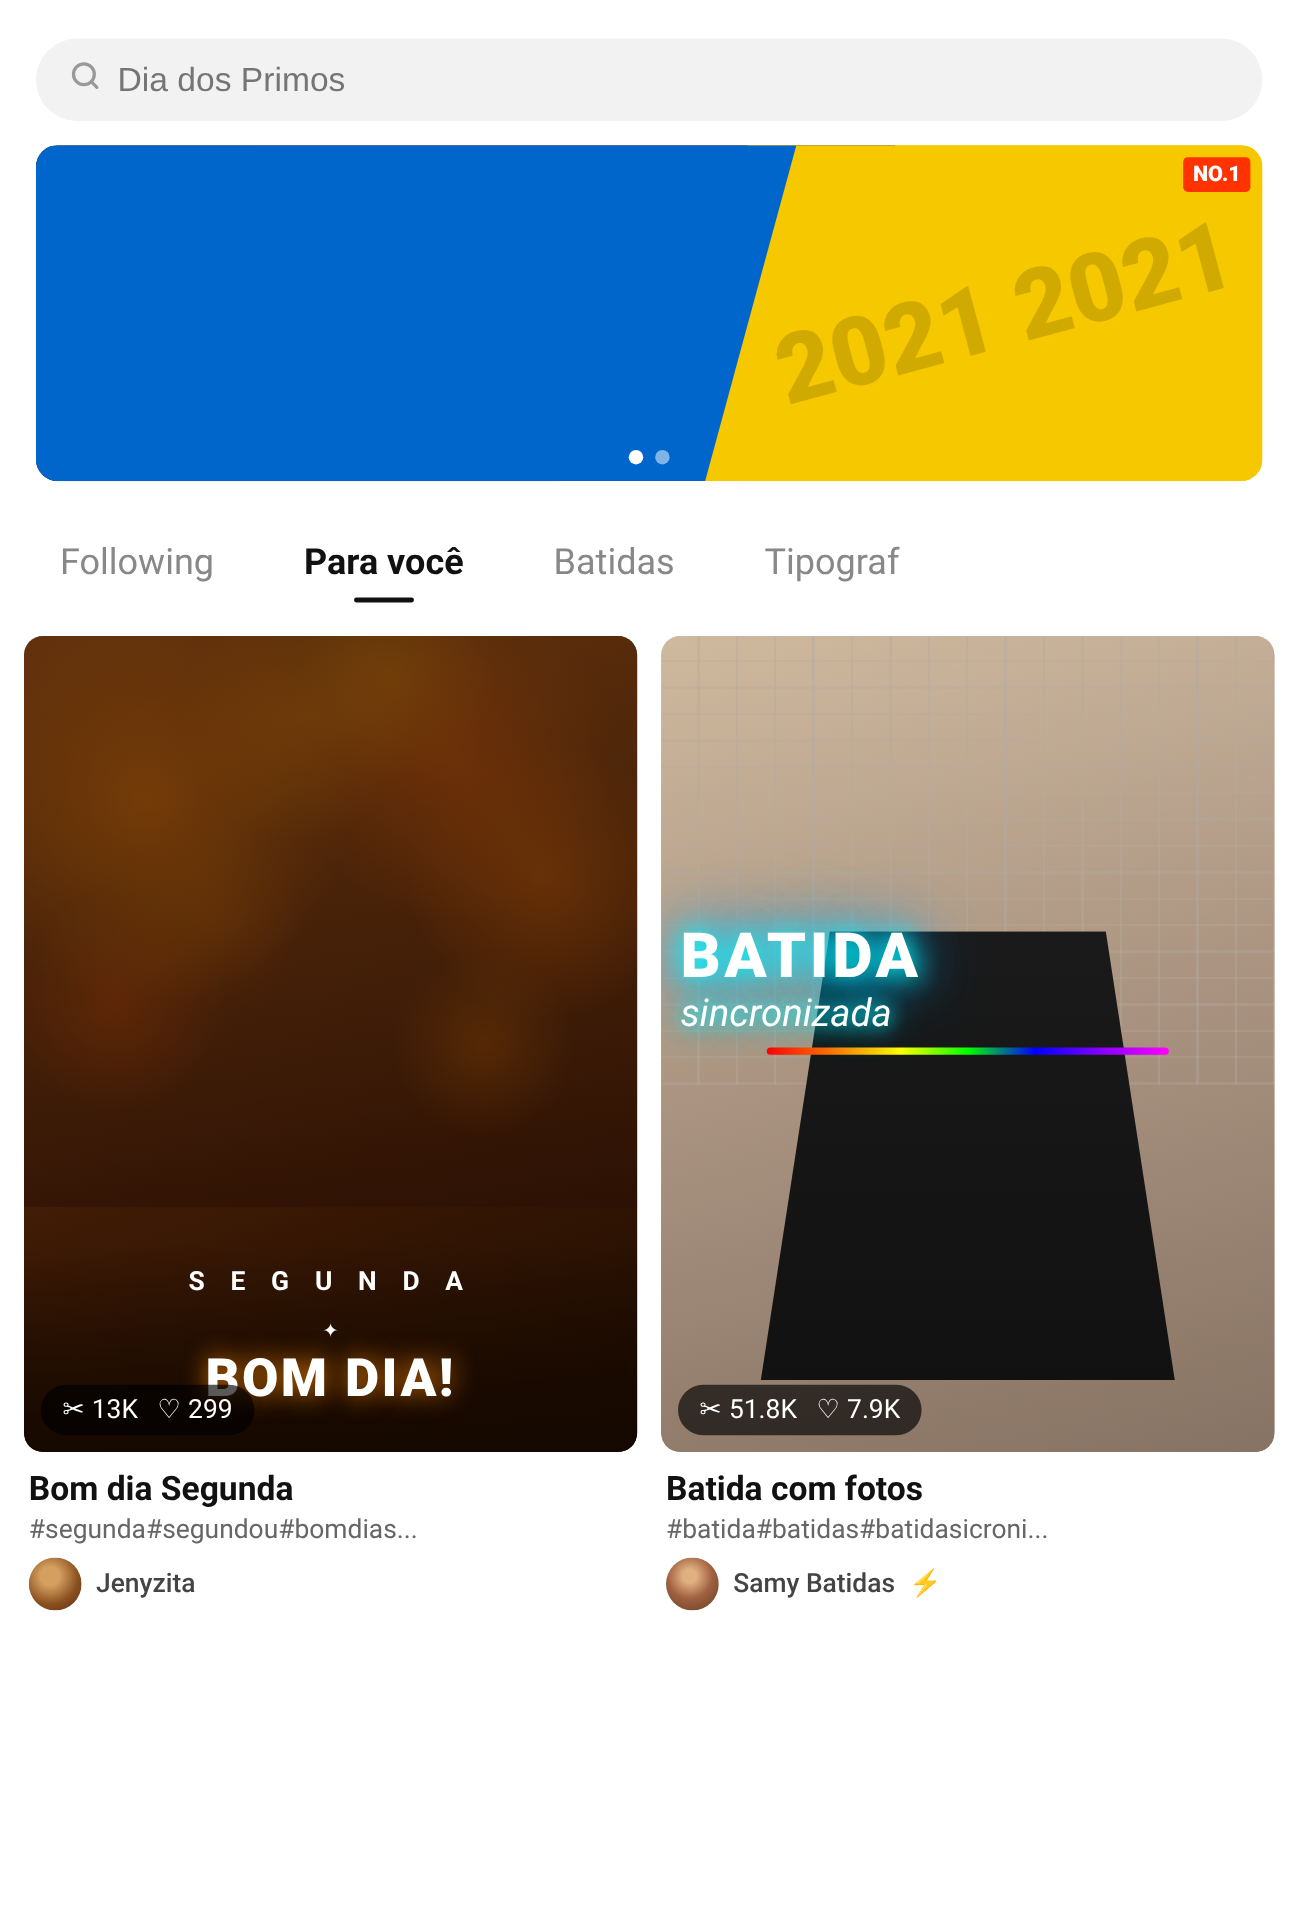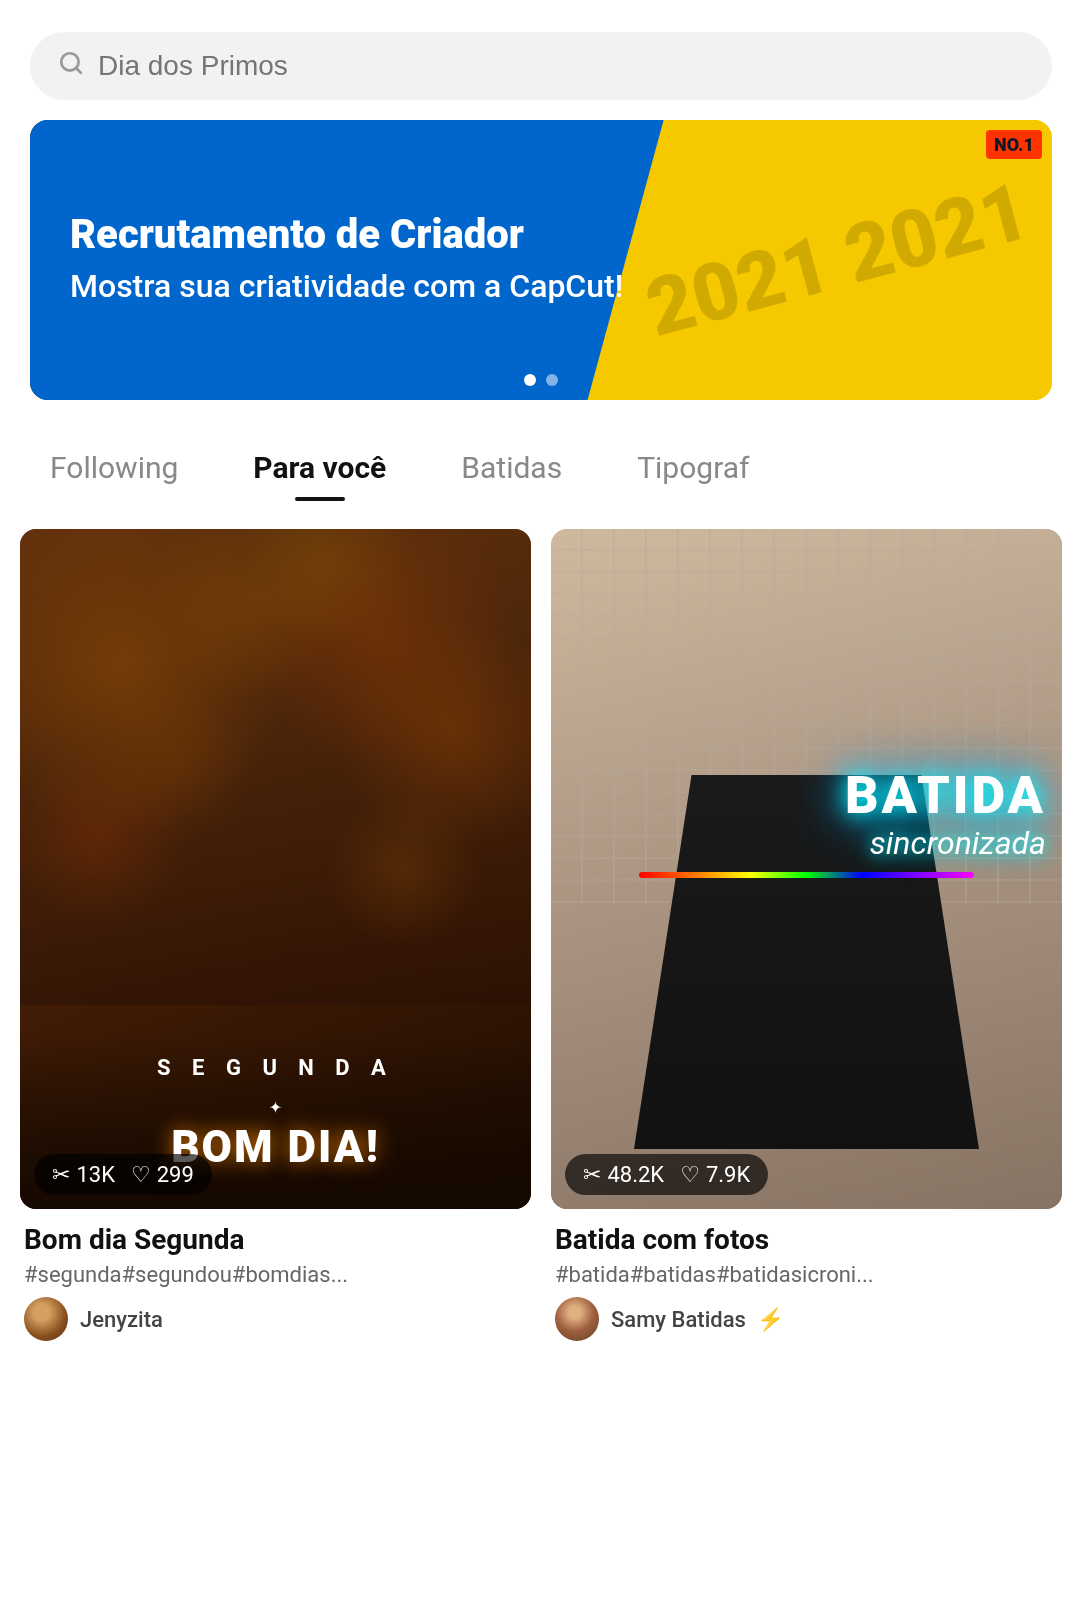--- a/index.html
+++ b/index.html
@@ -112,21 +112,21 @@
       color: rgba(0,0,0,0.15);
       transform: rotate(-15deg);
       white-space: nowrap;
       user-select: none;
     }
     .banner-no1 {
       position: absolute;
       top: 10px;
       right: 10px;
       background: #ff3300;
-      color: #0f172a;
+      color: #ffffff;
       font-size: 18px;
       font-weight: 900;
       padding: 4px 8px;
       border-radius: 4px;
       z-index: 10;
     }
     
     .banner-dots {
       position: absolute;
       bottom: 14px;
@@ -293,21 +293,21 @@
       height: 55%;
       background:
         repeating-linear-gradient(90deg, transparent, transparent 30px, rgba(180,170,160,0.4) 30px, rgba(180,170,160,0.4) 32px),
         repeating-linear-gradient(180deg, transparent, transparent 20px, rgba(180,170,160,0.3) 20px, rgba(180,170,160,0.3) 22px);
     }
     .batida-text-wrap {
       position: absolute;
       top: 35%;
       left: 0;
       right: 0;
-      text-align: right;
+      text-align: left;
       padding: 0 16px;
     }
     .batida-main {
       font-size: 52px;
       font-weight: 900;
       color: #fff;
       text-shadow: 0 0 20px #00ffff, 0 0 40px #00ccff, 0 0 60px #0088ff;
       letter-spacing: 3px;
       line-height: 1.1;
     }
@@ -416,24 +416,20 @@
         <line x1="21" y1="21" x2="16.65" y2="16.65"></line>
     </svg>
   </span>
   <input type="text" readonly="" placeholder="Dia dos Primos" style="">
 </div>
 
 <div class="banner-container">
   <div class="banner">
     <div class="banner-bg-text">CAPCUT EDITING TUTORIAL</div>
     <div class="banner-blue-bar"></div>
-    <div class="banner-text-wrap">
-      <div class="banner-title">Recrutamento de Criador</div>
-      <div class="banner-subtitle">Mostra sua criatividade com a CapCut!</div>
-    </div>
     <div class="banner-right">
       <div class="banner-year-text">2021 2021</div>
     </div>
     <div class="banner-no1">NO.1</div>
     <div class="banner-dots">
       <div class="dot active"></div>
       <div class="dot"></div>
     </div>
   </div>
 </div>
@@ -485,21 +481,21 @@
       <div class="building-windows"></div>
       <div class="person-silhouette"></div>
       <div class="batida-text-wrap">
         <div class="batida-main">BATIDA</div>
         <div class="batida-sub">sincronizada</div>
         <div class="rainbow-line"></div>
       </div>
       <div class="card-stats">
         <div class="stat-item">
           <span>✂</span>
-          <span>48.2K</span>
+          <span>51.8K</span>
         </div>
         <div class="stat-item">
           <span>♡</span>
           <span>7.9K</span>
         </div>
       </div>
     </div>
     <div class="card-info">
       <div class="card-title">Batida com fotos</div>
       <div class="card-tags">#batida#batidas#batidasicroni...</div>

